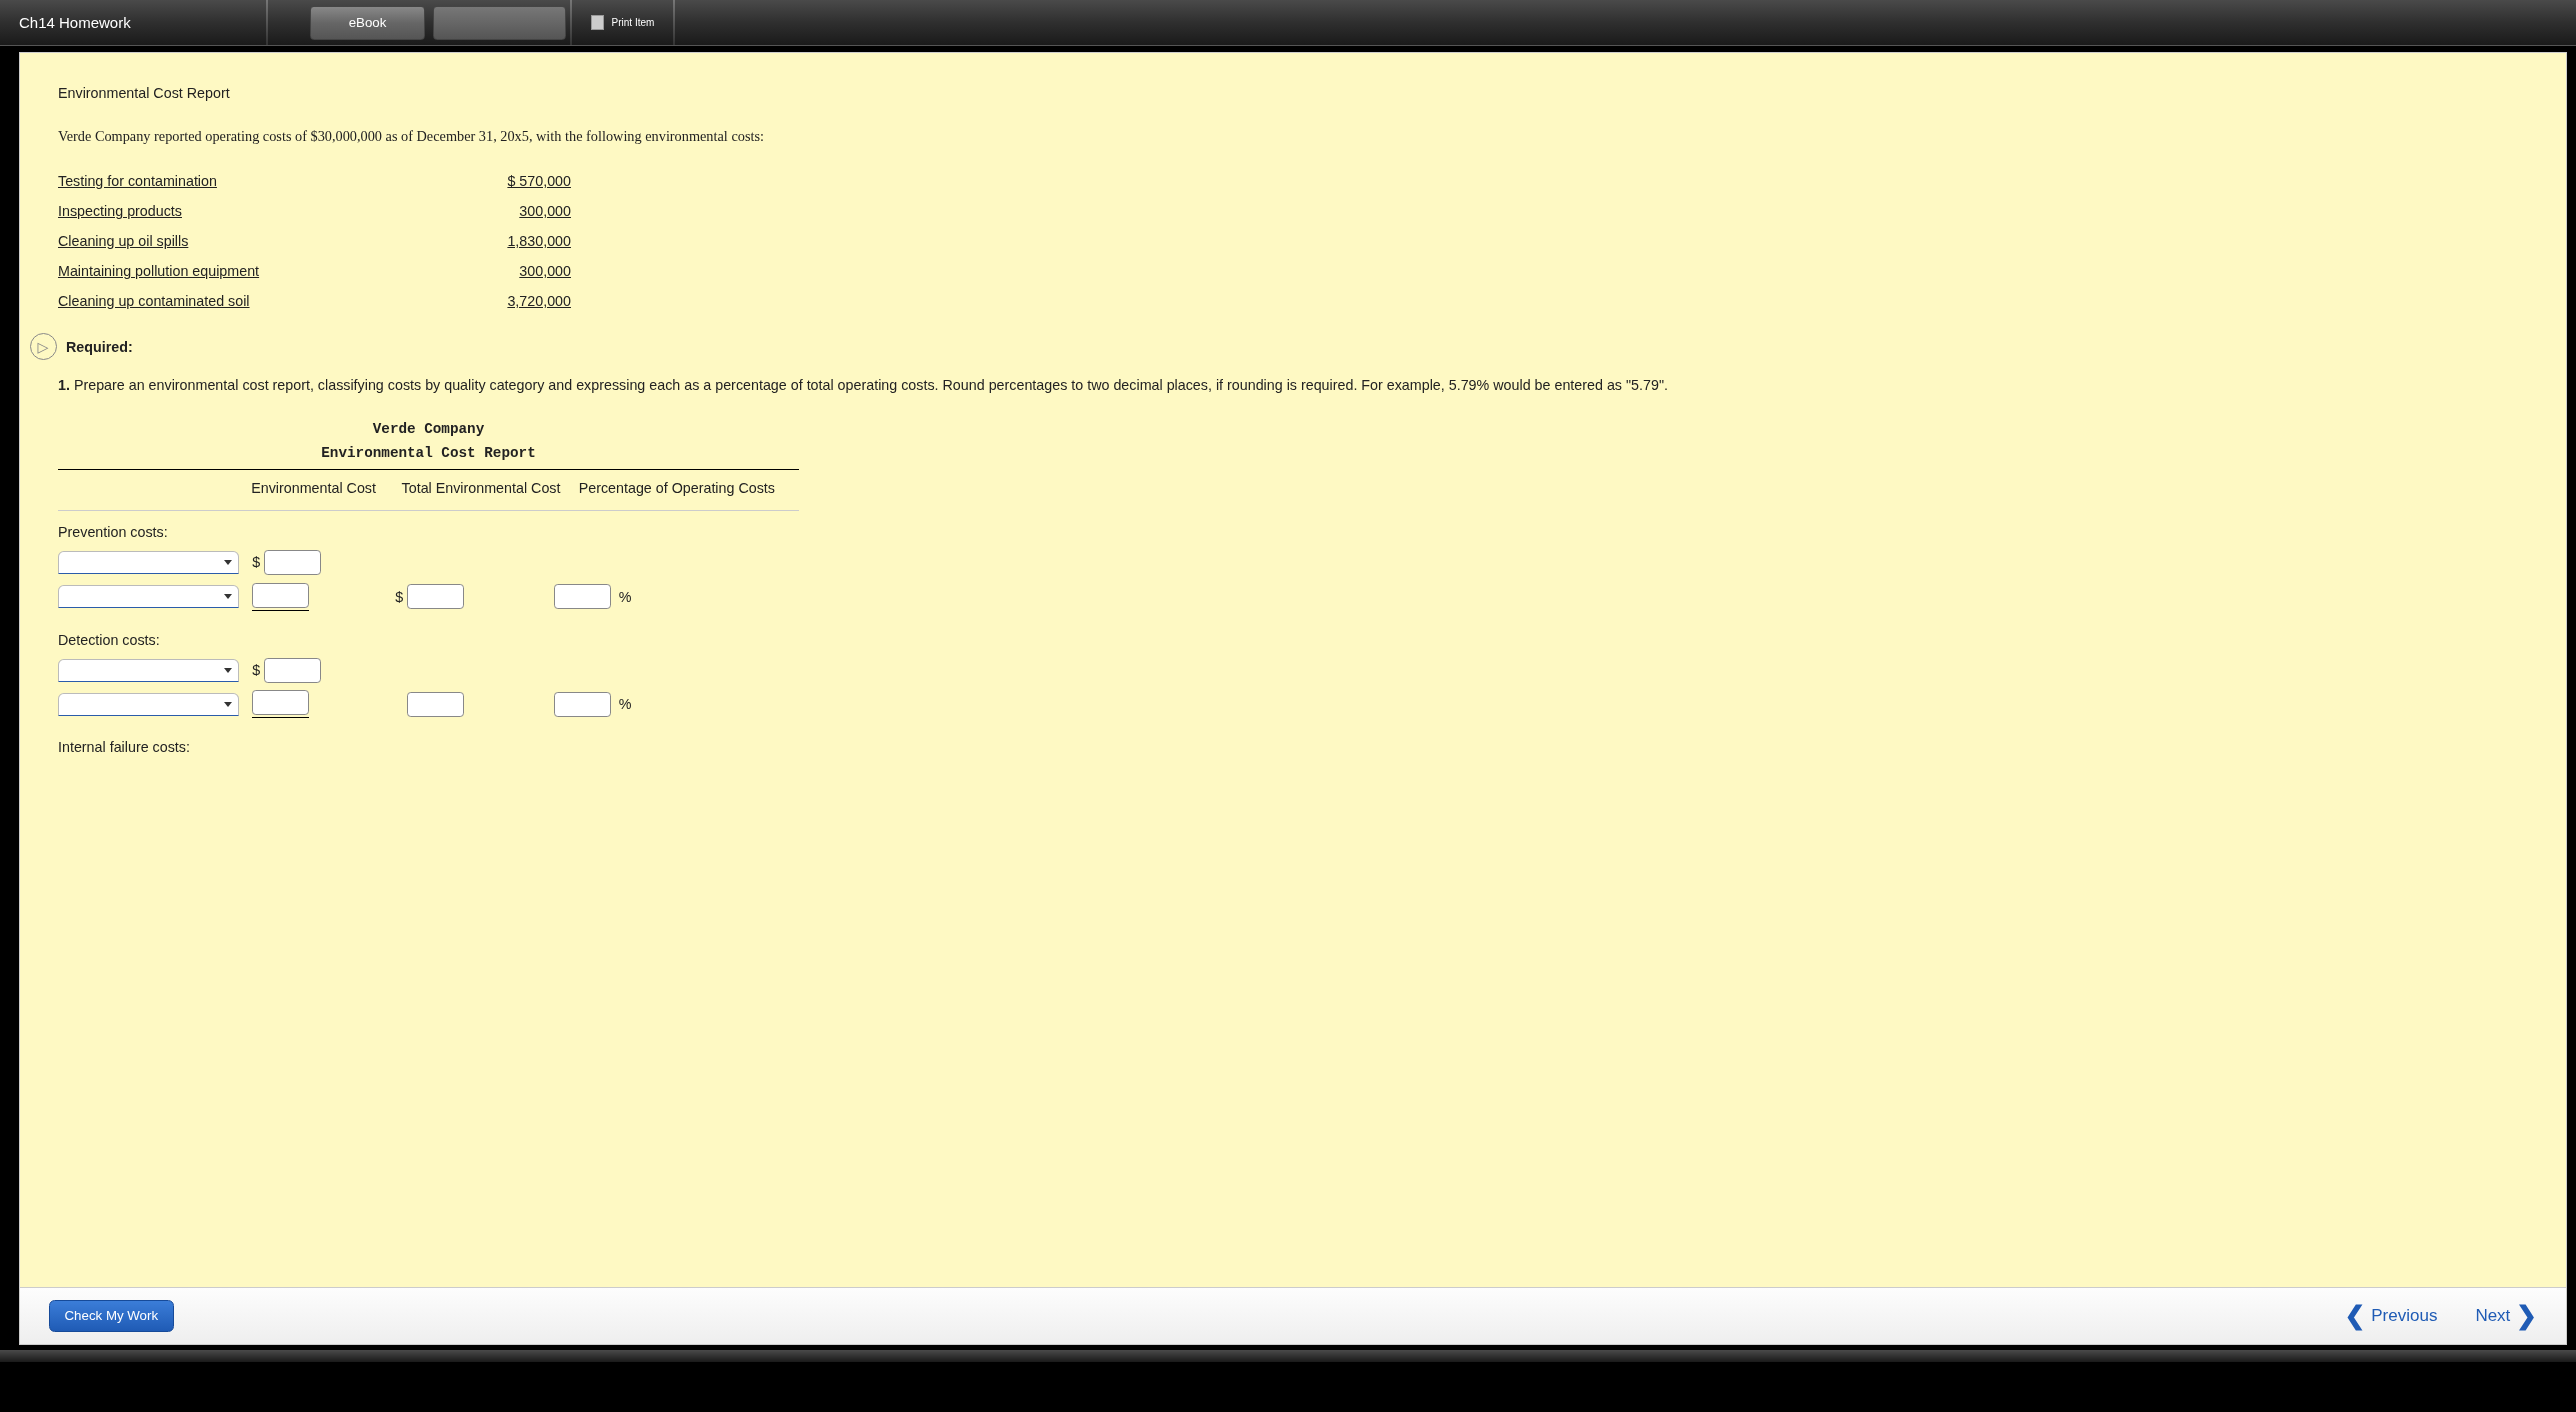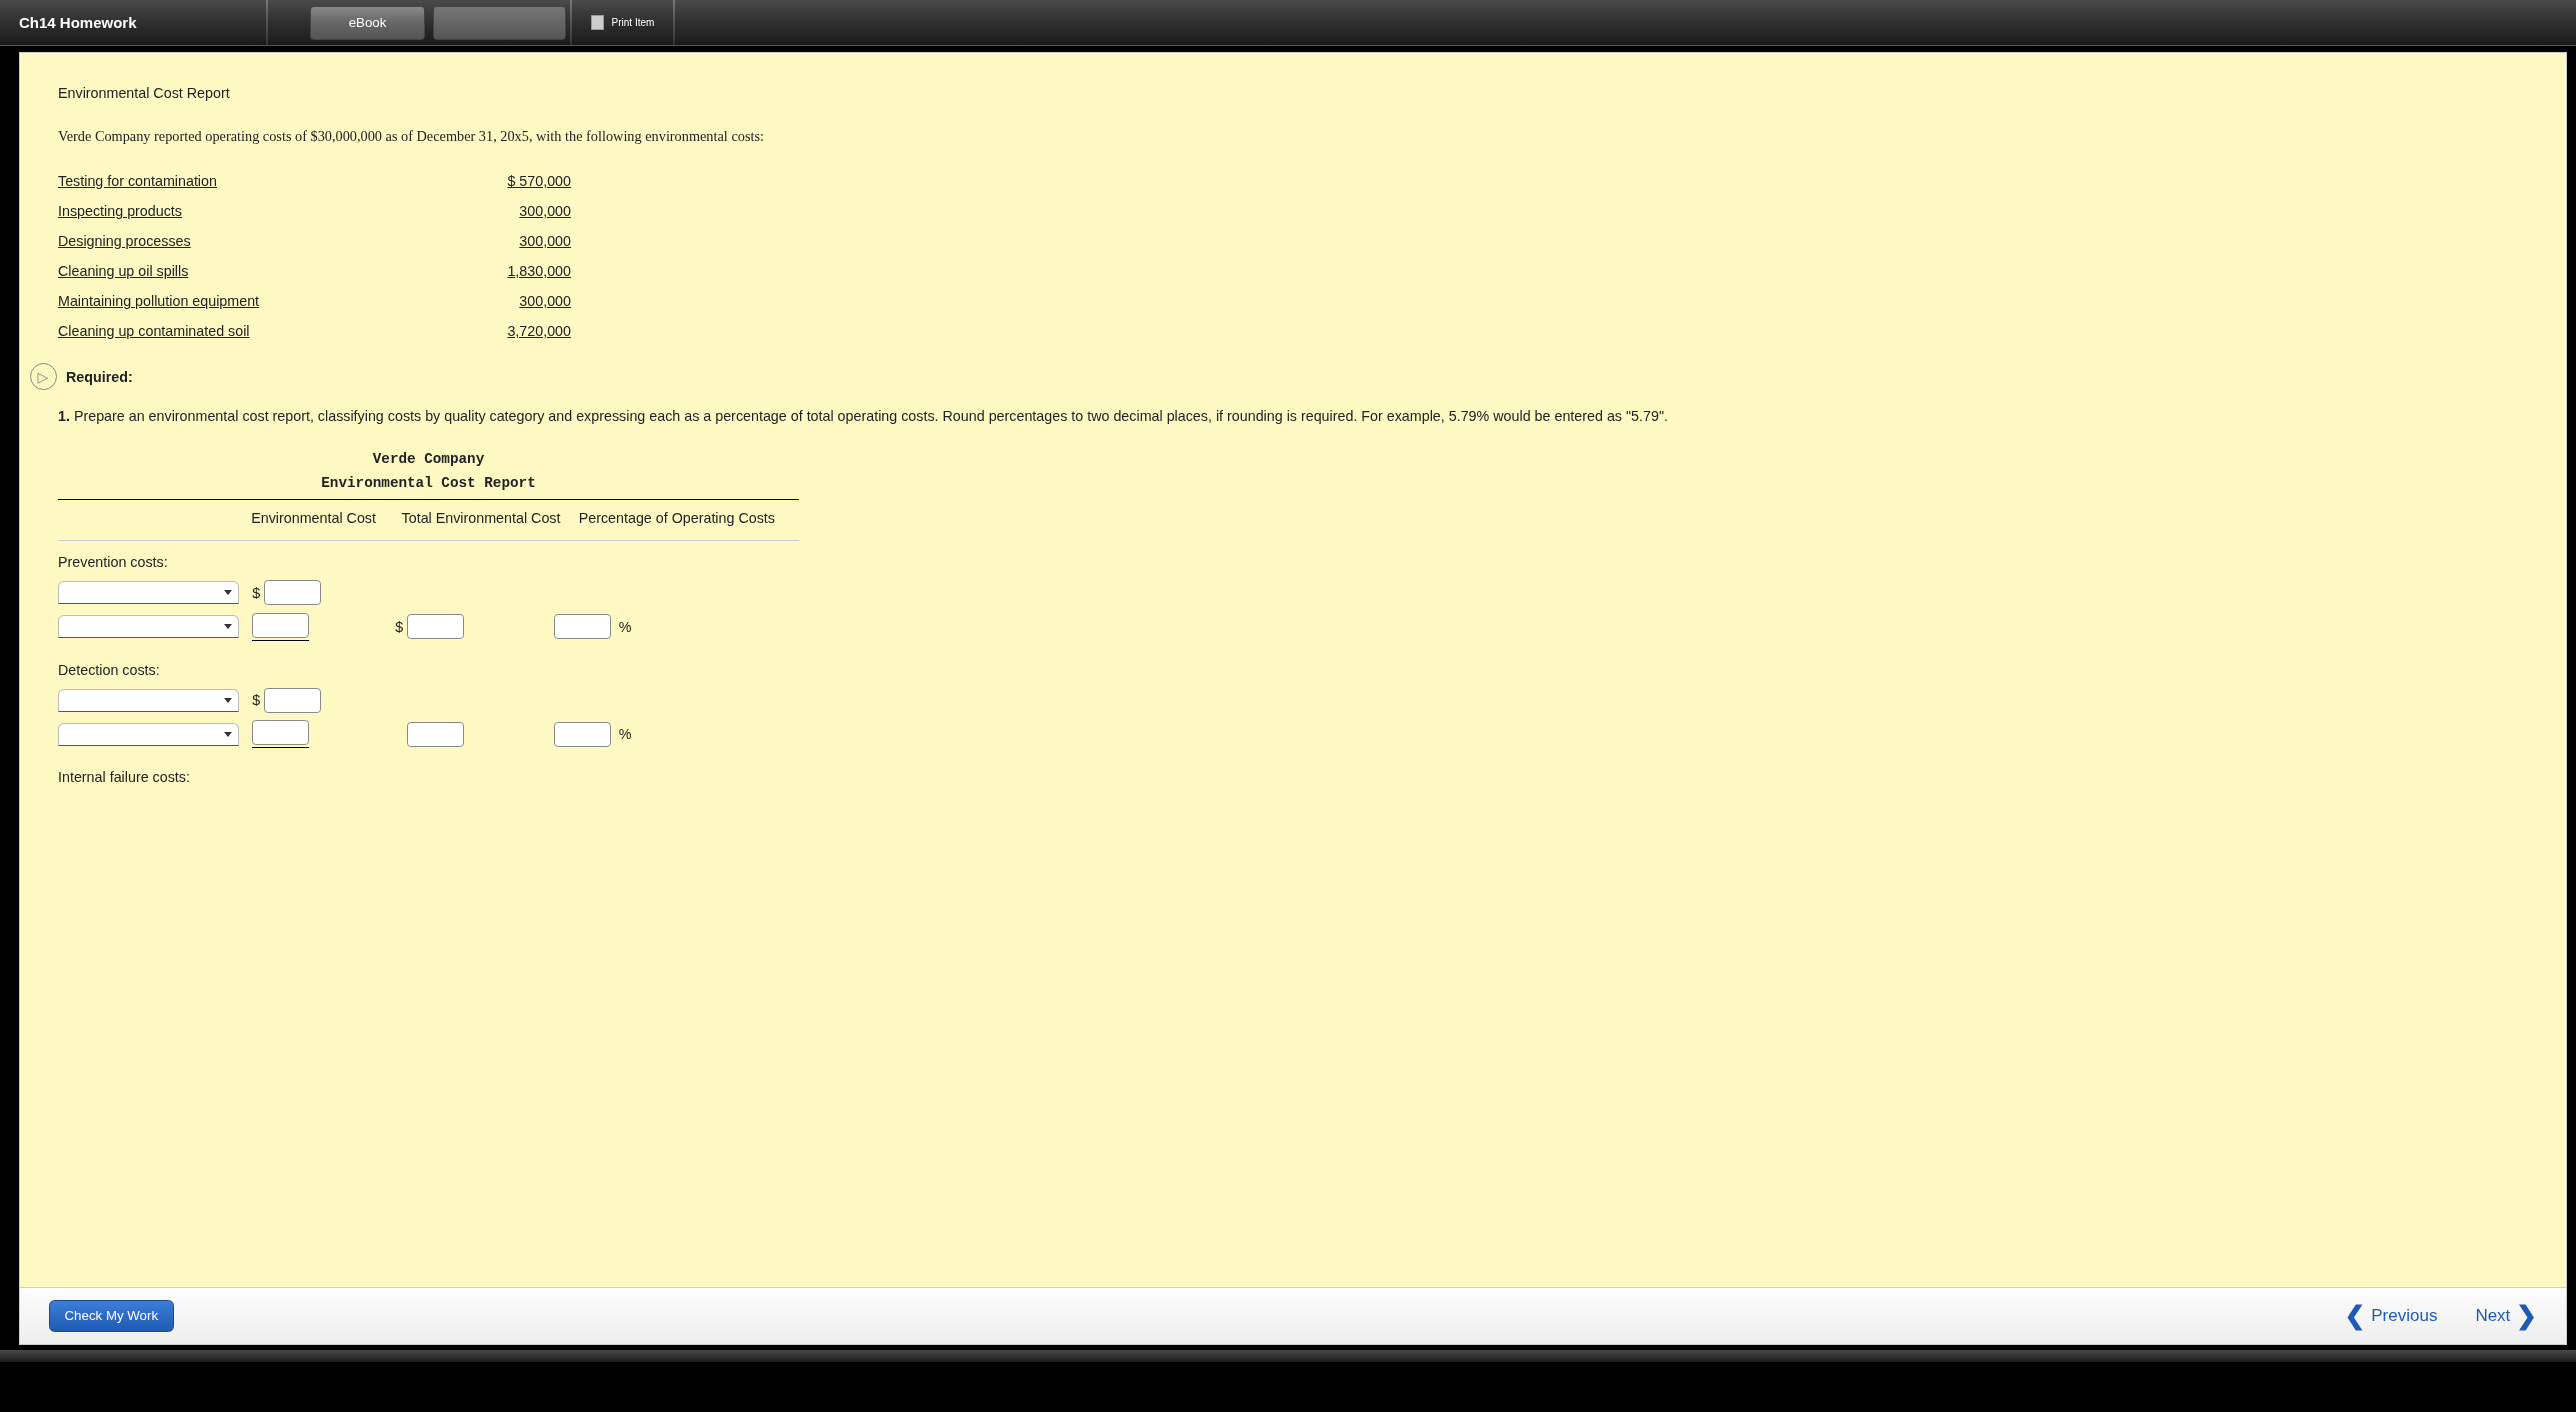--- a/index.html
+++ b/index.html
@@ -14,21 +14,21 @@
 .topbar {
   height: 46px;
   background: linear-gradient(to bottom, #4a4a4a 0%, #2f2f2f 50%, #1a1a1a 100%);
   border-bottom: 1.9px solid #555;
   display: flex;
   align-items: center;
   color: #fff;
   position: relative;
 }
 .topbar-title {
-  font-weight: bold;
+  font-weight: normal;
   padding: 0 19px;
   font-size: 15px;
   min-width: 266px;
 }
 .topbar-divider {
   width: 1.9px;
   height: 100%;
   background: linear-gradient(to bottom, #777, #333);
 }
 .topbar-btn {
@@ -245,24 +245,20 @@
       <tbody>
           <tr>
             <td class="label">Testing for contamination</td>
             <td class="val">$ 570,000</td>
           </tr>
       <tr>
             <td class="label">Inspecting products</td>
             <td class="val">300,000</td>
           </tr>
       <tr>
-            <td class="label">Designing processes</td>
-            <td class="val">300,000</td>
-          </tr>
-      <tr>
             <td class="label">Cleaning up oil spills</td>
             <td class="val">1,830,000</td>
           </tr>
       <tr>
             <td class="label">Maintaining pollution equipment</td>
             <td class="val">300,000</td>
           </tr>
       <tr>
             <td class="label">Cleaning up contaminated soil</td>
             <td class="val">3,720,000</td>

